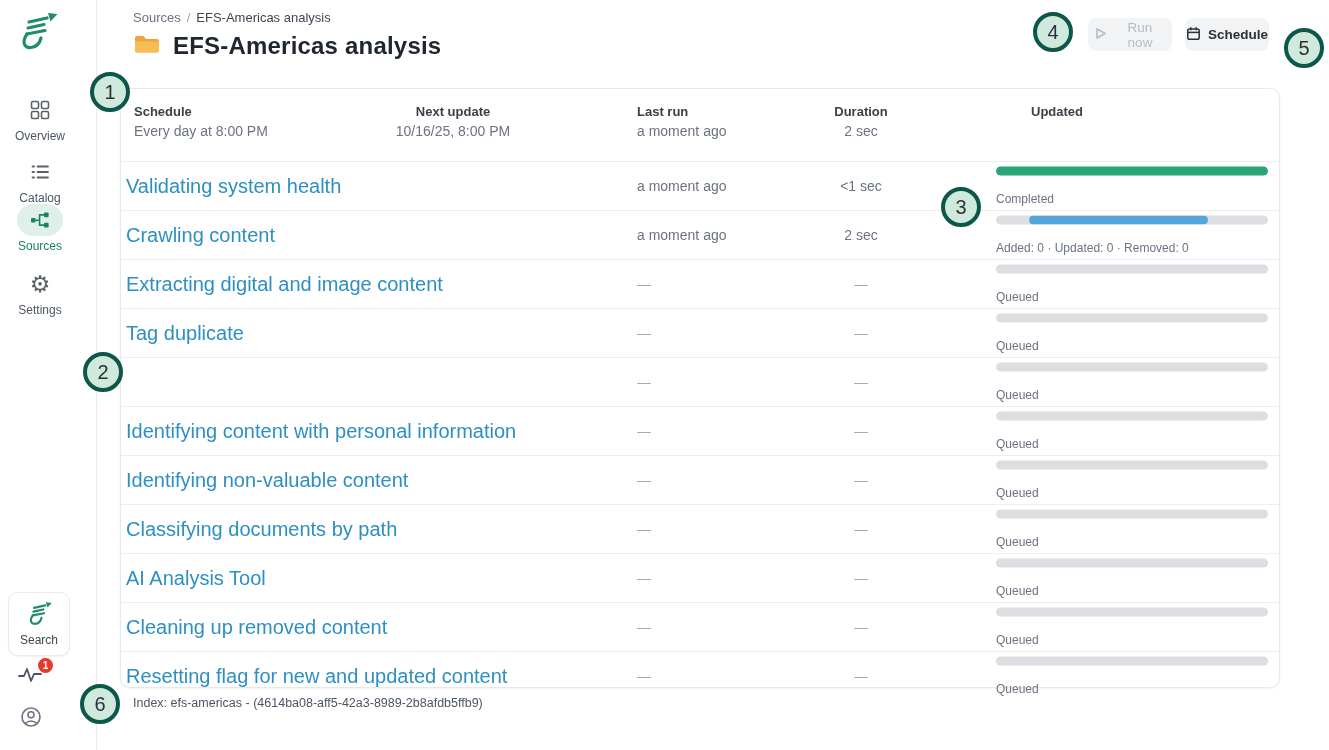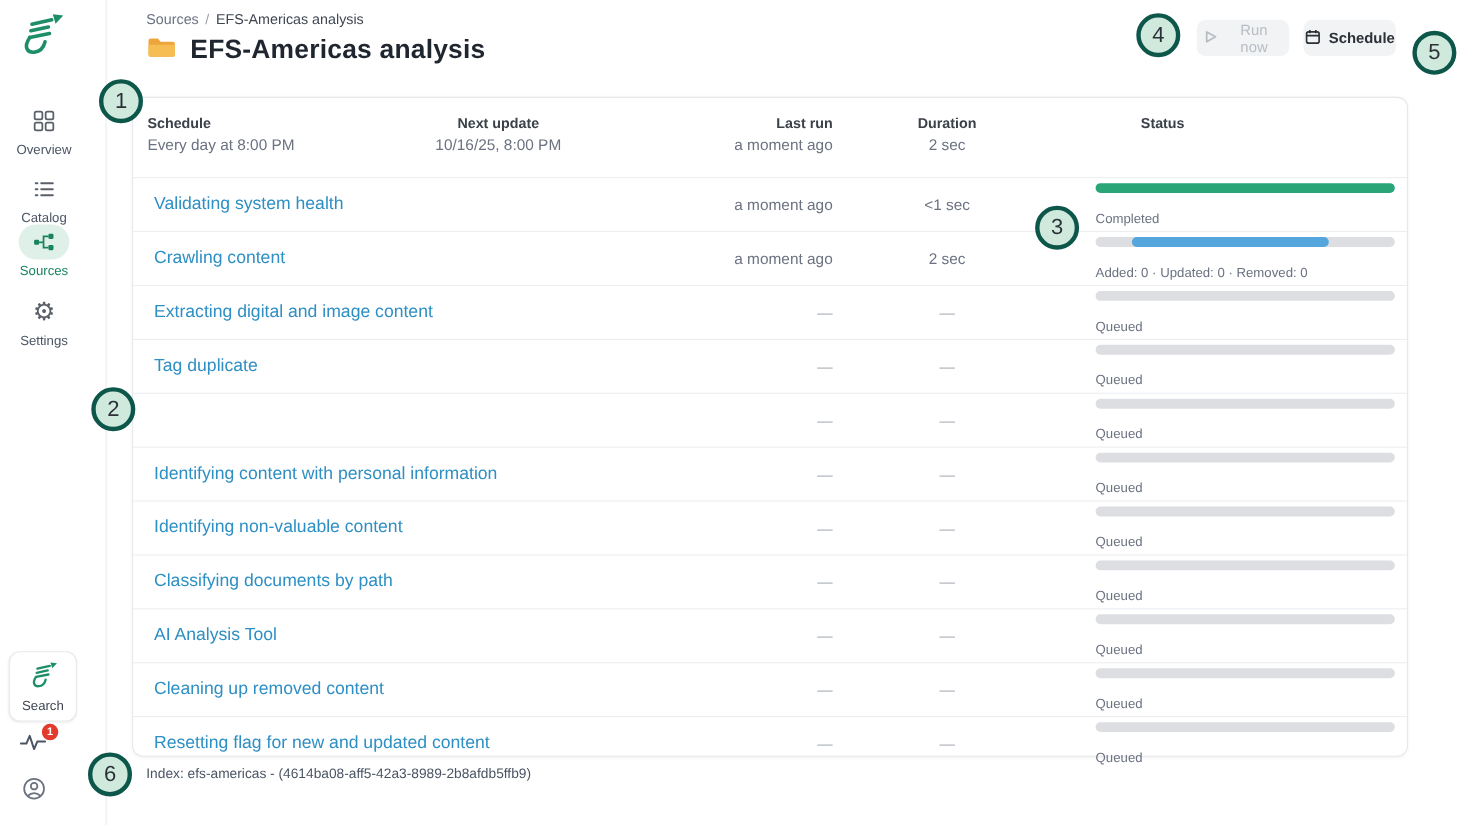--- a/index.html
+++ b/index.html
@@ -50,25 +50,25 @@
   .btn-run{left:1088px;width:84px;color:#b7bdc3;cursor:default;}
   .btn-schedule{left:1185px;width:84px;color:#2b3137;font-weight:700;}
   
   .card{position:absolute;left:120px;top:88px;width:1160px;height:600px;background:#fff;border:1px solid #e6e8ec;
     border-radius:10px;box-shadow:0 1px 3px rgba(16,24,40,.05);box-sizing:border-box;}
   .thead{position:relative;height:72px;}
   .th{position:absolute;top:15px;font-size:13px;font-weight:700;color:#3a4149;}
   .td-sched{position:absolute;top:34px;font-size:14px;color:#6b7280;}
   .c-name{left:13px;}
   .c-next{left:252px;width:160px;text-align:center;}
-  .c-last{left:476px;width:160px;text-align:right;}
+  .c-last{left:516px;width:160px;text-align:left;}
   .c-dur{left:660px;width:160px;text-align:center;}
   .th-status{left:800px;width:272px;text-align:center;}
   .row{position:relative;height:48px;border-top:1px solid #eceef0;}
-  .task-link{position:absolute;left:19px;top:50%;transform:translateY(-50%);font-size:16px;color:var(--link-blue);
+  .task-link{position:absolute;left:5px;top:50%;transform:translateY(-50%);font-size:20px;color:var(--link-blue);
     cursor:pointer;text-decoration:none;}
   .cell{position:absolute;top:50%;transform:translateY(-50%);font-size:14px;color:#6b7280;}
   .cell.dim{color:#a7adb4;}
   .status{position:absolute;left:875px;width:272px;top:50%;transform:translateY(-50%);}
   .bar{height:9px;border-radius:5px;background:var(--queued-gray);position:relative;overflow:hidden;}
   .bar.completed{background:var(--completed-green);}
   .bar .seg{position:absolute;left:12%;width:66%;top:0;bottom:0;background:var(--running-blue);border-radius:5px;}
   .status-label{margin-top:16px;font-size:12px;color:#6b7280;white-space:nowrap;}
   
   .index-line{position:absolute;left:133px;top:696px;font-size:12.5px;color:#4b5563;}
@@ -215,21 +215,21 @@
   </span>
   <span>Schedule</span>
 </button>
 
 <section class="card">
   <div class="thead">
     <span class="th c-name">Schedule</span>
     <span class="th c-next">Next update</span>
     <span class="th c-last">Last run</span>
     <span class="th c-dur">Duration</span>
-    <span class="th th-status">Status</span>
+    <span class="th th-status">Updated</span>
 
     <span class="td-sched c-name">Every day at 8:00 PM</span>
     <span class="td-sched c-next">10/16/25, 8:00 PM</span>
     <span class="td-sched c-last">a moment ago</span>
     <span class="td-sched c-dur">2 sec</span>
   </div>
   <div>
       <div class="row">
     <a class="task-link">Validating system health</a>
     <span class="cell c-last js-last">a moment ago</span>

